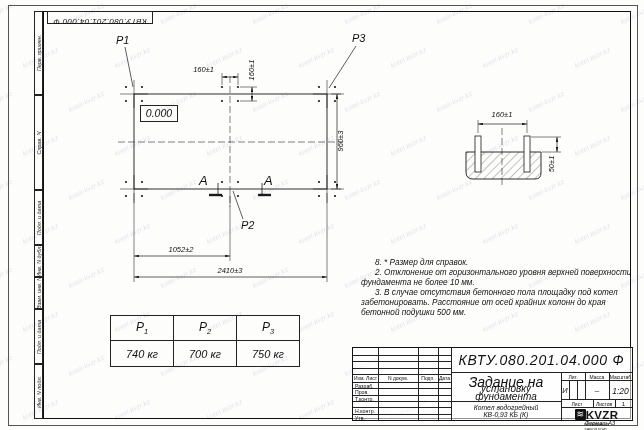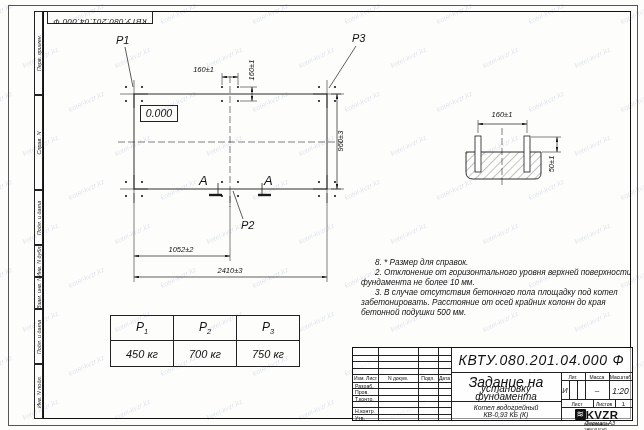--- a/index.html
+++ b/index.html
@@ -295,21 +295,21 @@
   </div>
 
   <table id="load-table">
     <tbody>
         <tr class="hd">
       <td><span>Р</span><sub>1</sub></td>
       <td><span>Р</span><sub>2</sub></td>
       <td><span>Р</span><sub>3</sub></td>
     </tr>
     <tr class="vl">
-      <td>450 кг</td>
+      <td>740 кг</td>
       <td>700 кг</td>
       <td>750 кг</td>
     </tr>
   </tbody>
     </table>
 
   <div id="tblock">
 
     <div class="vl" style="left:98px;top:0;height:72px;"></div>
     <div class="vl" style="left:25px;top:0;height:72px;"></div>

